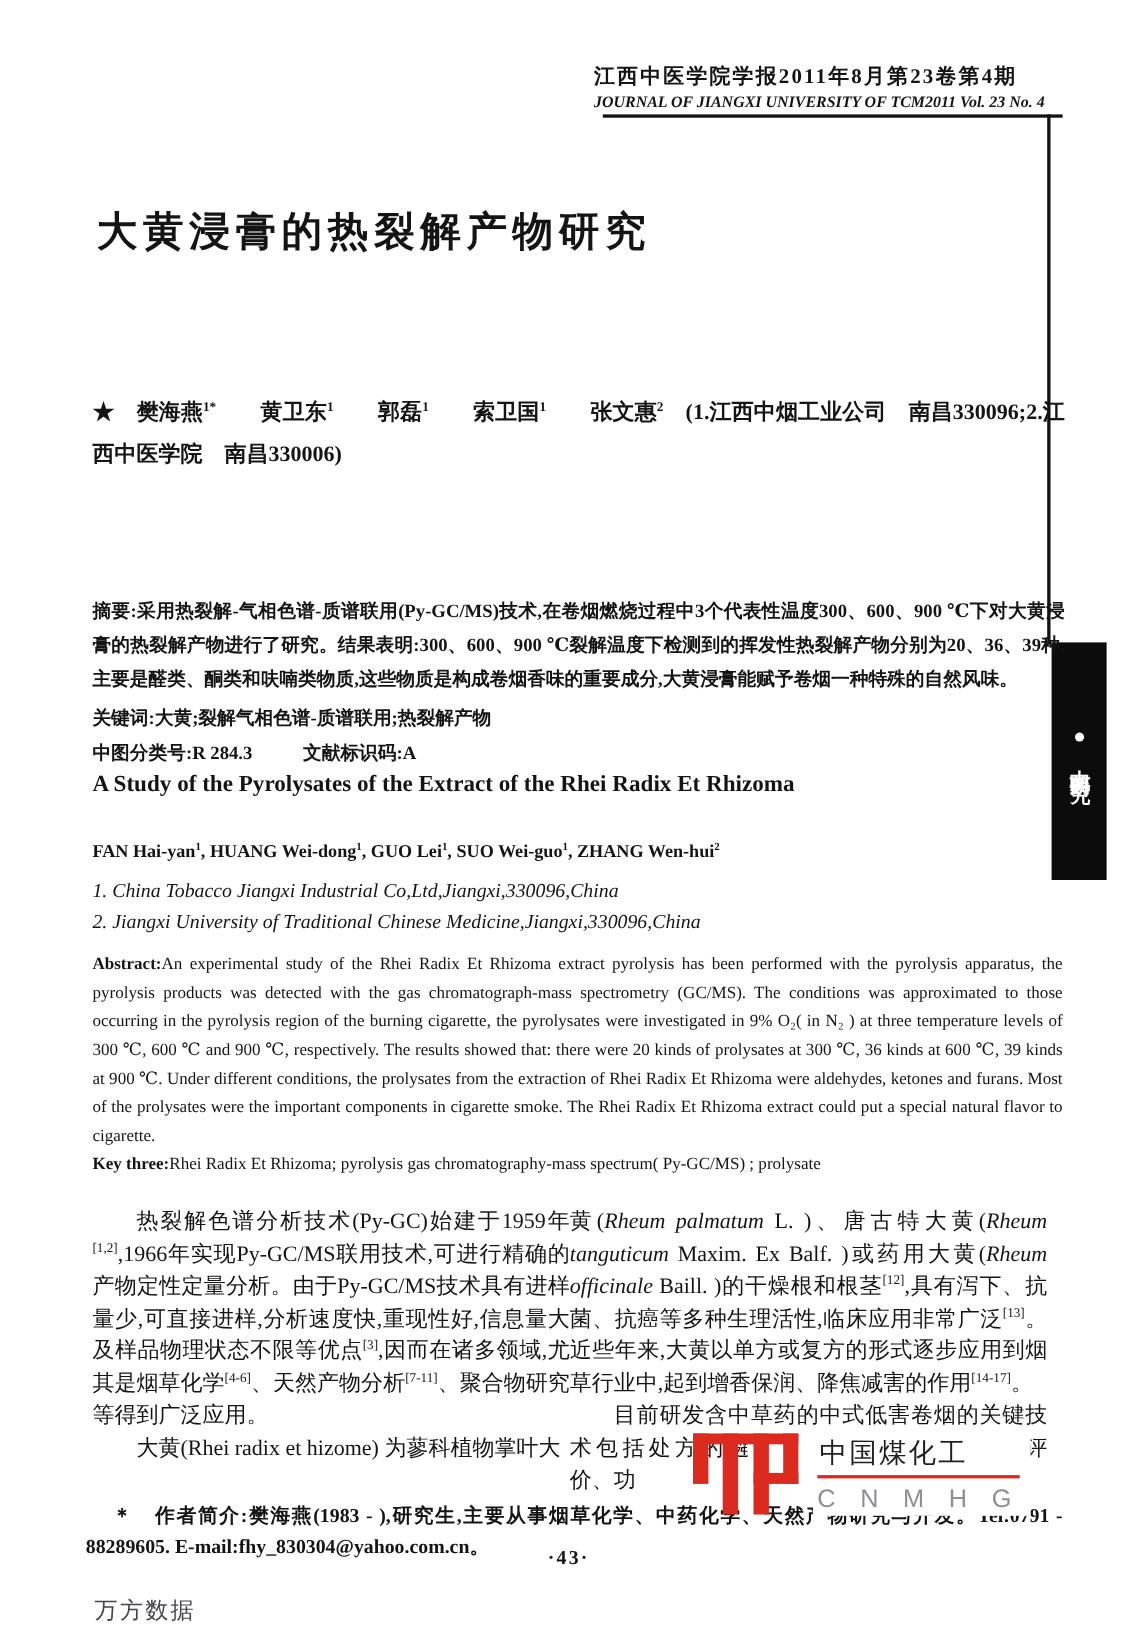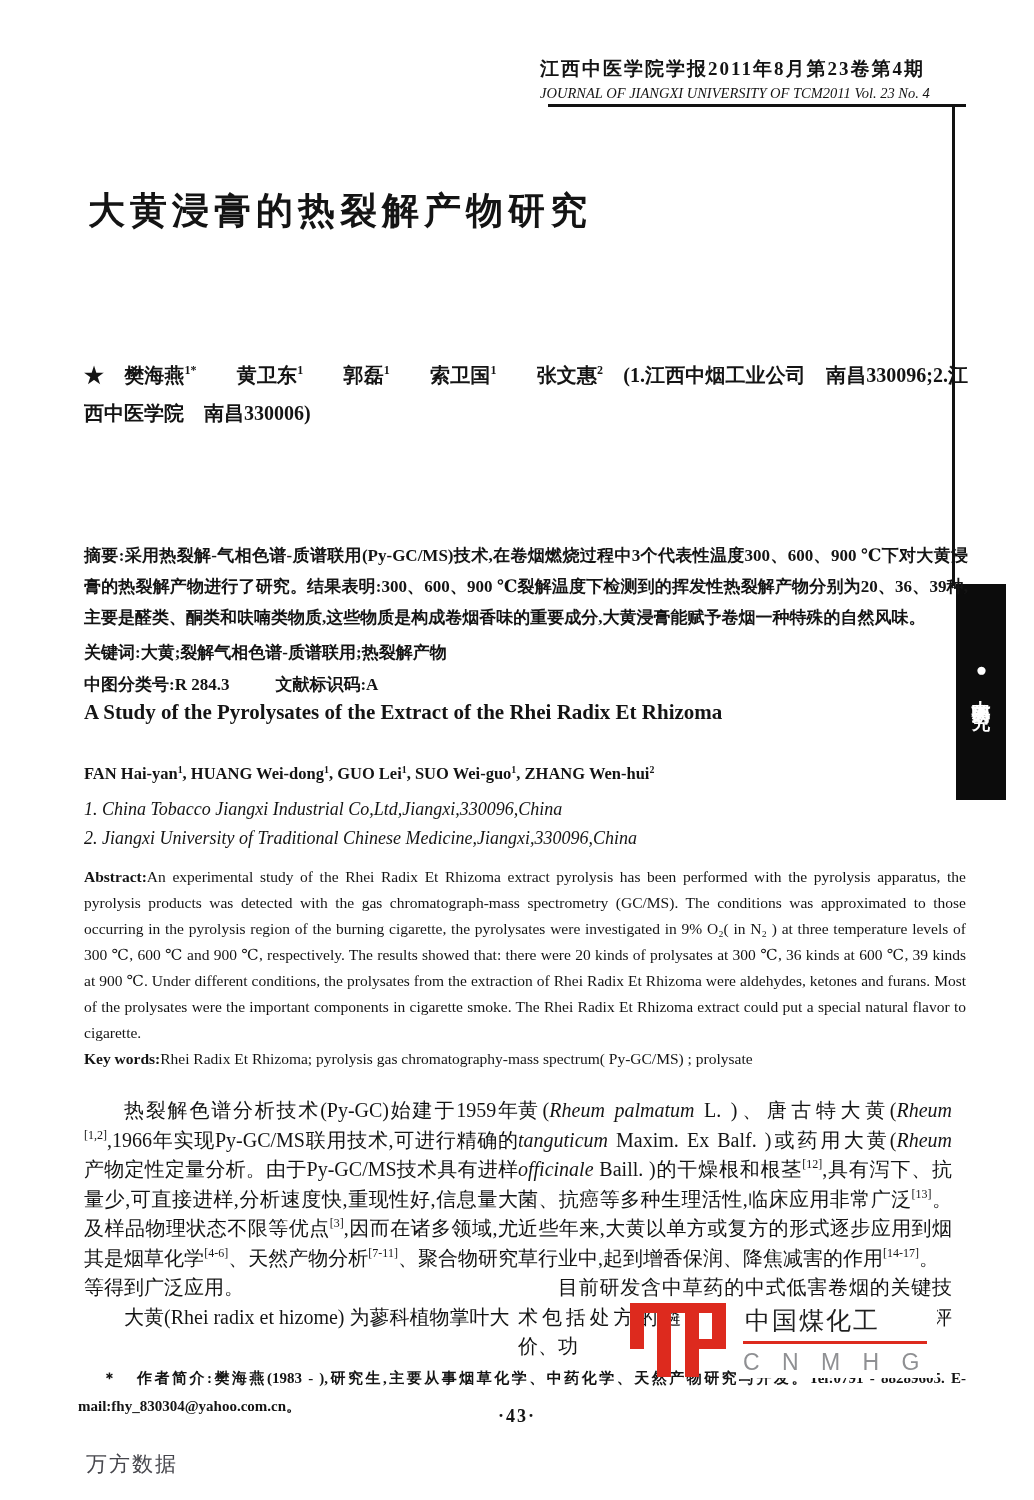--- a/index.html
+++ b/index.html
@@ -10,21 +10,21 @@
   }
   .abs{position:absolute;}
   sup{font-size:0.6em;line-height:0;vertical-align:super;}
   .it{font-style:italic;}
   .bd{font-weight:700;}
   .seg-gap{display:inline-block;width:195px;}
 
   
   .journal-head{left:540px;top:56px;width:424px;text-align:left;}
   .journal-cn{font-size:19px;font-weight:700;letter-spacing:2px;white-space:nowrap;}
-  .journal-en{font-size:14.5px;font-weight:400;font-style:italic;margin-top:3px;white-space:nowrap;}
+  .journal-en{font-size:14.5px;font-weight:700;font-style:italic;margin-top:3px;white-space:nowrap;}
   .head-rule{left:548px;top:104px;width:418px;height:3px;background:#111;}
   .v-rule{left:952px;top:104px;width:3px;height:482px;background:#111;}
 
   
   .side-tab{
     left:956px;top:584px;width:50px;height:216px;background:#0c0c0c;color:#ffffff;
     display:flex;align-items:center;justify-content:center;
     writing-mode:vertical-rl;text-orientation:upright;
     font-size:19px;font-weight:600;letter-spacing:4px;
   }
@@ -53,21 +53,21 @@
   .col p{margin:0;}
   .col p.indent{text-indent:2em;}
 
   
   .watermark{left:630px;top:1302px;display:flex;align-items:center;gap:13px;z-index:6;}
   .wm-textbox{background:#ffffff;padding:2px 10px 2px 4px;}
   .wm-cn{font-size:25px;letter-spacing:2px;color:#1f1f1f;border-bottom:3px solid #dd2a1e;padding:0 4px 4px 2px;white-space:nowrap;}
   .wm-en{font-size:23px;color:#8f9093;letter-spacing:8px;font-family:"Liberation Sans","DejaVu Sans",sans-serif;margin-top:5px;white-space:nowrap;}
 
   
-  .footnote{left:78px;top:1364px;width:888px;font-size:15px;font-weight:600;line-height:28px;text-align:justify;z-index:1;}
+  .footnote{left:78px;top:1364px;width:888px;font-size:18px;font-weight:600;line-height:28px;text-align:justify;z-index:1;}
   .footnote p{margin:0;text-indent:24px;}
   .page-num{left:0;top:1406px;width:1034px;text-align:center;font-size:18px;font-weight:600;letter-spacing:2px;}
   .wanfang{left:86px;top:1450px;font-size:21px;color:#46464c;letter-spacing:2px;
     font-family:"Liberation Sans","DejaVu Sans",sans-serif;text-align:right;}
 </style>
 </head>
 <body>
 
 <div class="abs journal-head">
   <div class="journal-cn">江西中医学院学报2011年8月第23卷第4期</div>
@@ -92,21 +92,21 @@
 
 <div class="abs en-title">A Study of the Pyrolysates of the Extract of the Rhei Radix Et Rhizoma</div>
 <div class="abs en-authors"><span>FAN Hai-yan</span><sup>1</sup><span>, HUANG Wei-dong</span><sup>1</sup><span>, GUO Lei</span><sup>1</sup><span>, SUO Wei-guo</span><sup>1</sup><span>, ZHANG Wen-hui</span><sup>2</sup></div>
 <div class="abs en-affils">
   <div>1. China Tobacco Jiangxi Industrial Co,Ltd,Jiangxi,330096,China</div>
   <div>2. Jiangxi University of Traditional Chinese Medicine,Jiangxi,330096,China</div>
 </div>
 
 <div class="abs en-abstract">
   <p><span class="bd">Abstract:</span><span>An experimental study of the Rhei Radix Et Rhizoma extract pyrolysis has been performed with the pyrolysis apparatus, the pyrolysis products was detected with the gas chromatograph-mass spectrometry (GC/MS). The conditions was approximated to those occurring in the pyrolysis region of the burning cigarette, the pyrolysates were investigated in 9% O₂( in N₂ ) at three temperature levels of 300 ℃, 600 ℃ and 900 ℃, respectively. The results showed that: there were 20 kinds of prolysates at 300 ℃, 36 kinds at 600 ℃, 39 kinds at 900 ℃. Under different conditions, the prolysates from the extraction of Rhei Radix Et Rhizoma were aldehydes, ketones and furans. Most of the prolysates were the important components in cigarette smoke. The Rhei Radix Et Rhizoma extract could put a special natural flavor to cigarette.</span></p>
-  <p><span class="bd">Key words:</span><span>Rhei Radix Et Rhizoma; pyrolysis gas chromatography-mass spectrum( Py-GC/MS) ; prolysate</span></p>
+  <p><span class="bd">Key three:</span><span>Rhei Radix Et Rhizoma; pyrolysis gas chromatography-mass spectrum( Py-GC/MS) ; prolysate</span></p>
 </div>
 
 <div class="abs body-cols">
   <div class="col">
     <p class="indent"><span>热裂解色谱分析技术(Py-GC)始建于1959年</span><sup>[1,2]</sup><span>,1966年实现Py-GC/MS联用技术,可进行精确的产物定性定量分析。由于Py-GC/MS技术具有进样量少,可直接进样,分析速度快,重现性好,信息量大及样品物理状态不限等优点</span><sup>[3]</sup><span>,因而在诸多领域,尤其是烟草化学</span><sup>[4-6]</sup><span>、天然产物分析</span><sup>[7-11]</sup><span>、聚合物研究等得到广泛应用。</span></p>
     <p class="indent"><span>大黄(Rhei radix et hizome) 为蓼科植物掌叶大</span></p>
   </div>
   <div class="col">
     <p><span>黄(</span><span class="it">Rheum palmatum</span><span> L. )、唐古特大黄(</span><span class="it">Rheum tanguticum</span><span> Maxim. Ex Balf. )或药用大黄(</span><span class="it">Rheum officinale</span><span> Baill. )的干燥根和根茎</span><sup>[12]</sup><span>,具有泻下、抗菌、抗癌等多种生理活性,临床应用非常广泛</span><sup>[13]</sup><span>。近些年来,大黄以单方或复方的形式逐步应用到烟草行业中,起到增香保润、降焦减害的作用</span><sup>[14-17]</sup><span>。</span></p>
     <p class="indent"><span>目前研发含中草药的中式低害卷烟的关键技术包括处方的遴</span><span class="seg-gap"></span><span>理学评价、功</span></p>

